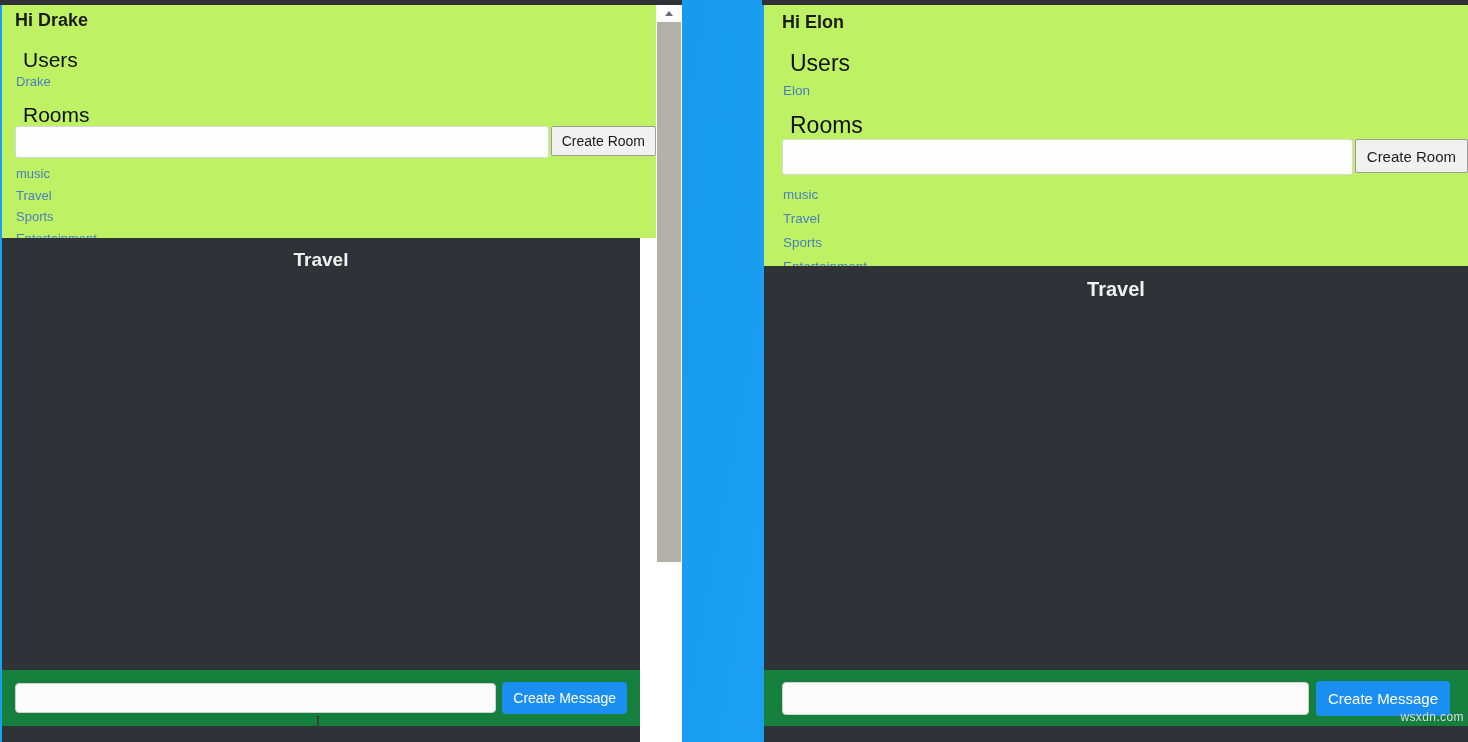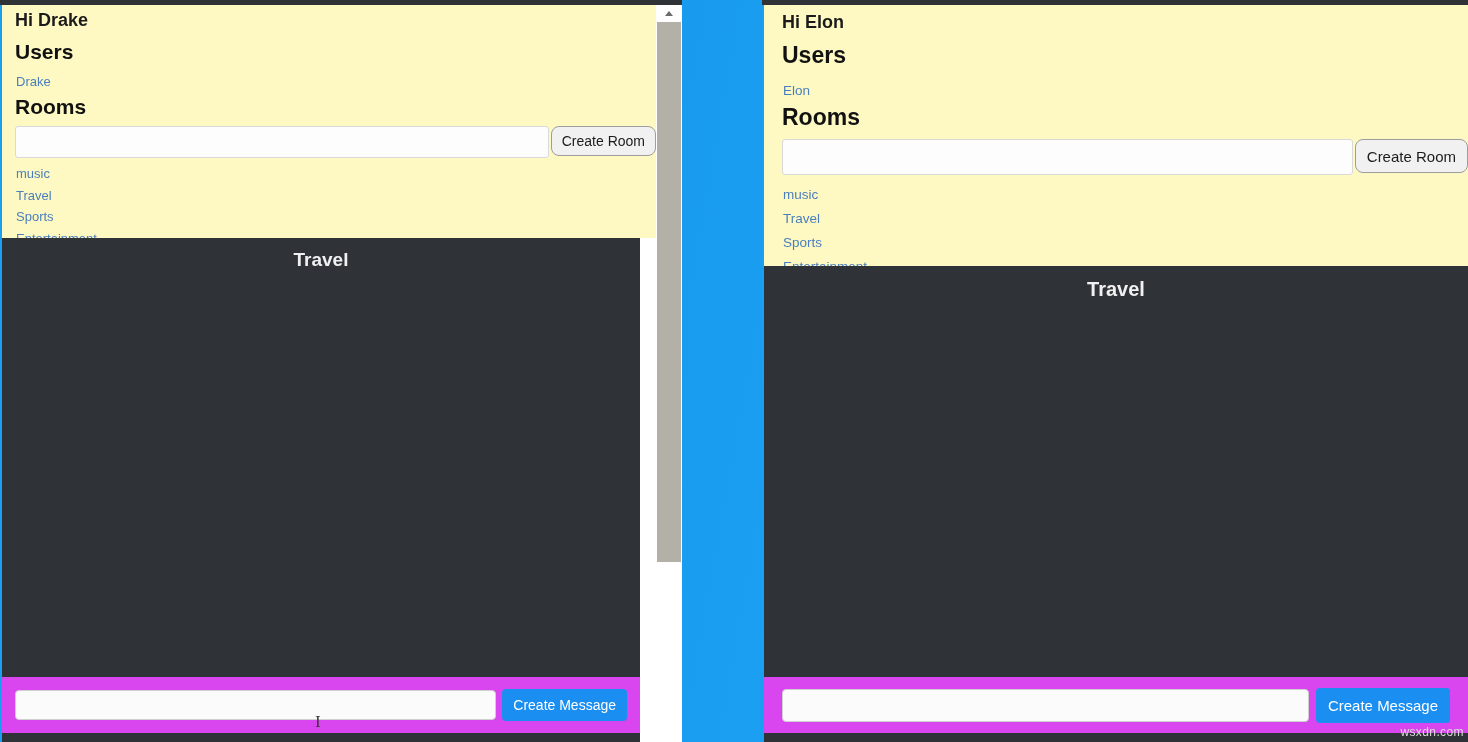--- a/index.html
+++ b/index.html
@@ -61,32 +61,32 @@
     bottom: 0;
     background: #ffffff;
   }
   #win-left .page  { right: 26px; }
   #win-right .page { right: 0px; padding-left: 47px;  }
 
   
   .topzone {
     position: absolute;
     left: 0; right: 0; top: 0;
-    background: #fef9c3;
+    background: #bef264;
     overflow: hidden;
   }
   .greeting {
     margin: 0;
     color: #1b1b1b;
     font-weight: bold;
   }
   .section-title {
-    margin: 0;
+    margin: 8px;
     color: #111111;
-    font-weight: bold;
+    font-weight: normal;
   }
   .namelink {
     display: block;
     color: #4a7fbc;
     text-decoration: none;
     white-space: nowrap;
   }
   .roomrow {
     display: flex;
     align-items: stretch;
@@ -99,21 +99,21 @@
     background: #fdfdfd;
     outline: none;
     font-family: "Liberation Sans", sans-serif;
     color: #222;
   }
   .btn-create-room {
     box-sizing: border-box;
     border: 1px solid #9d9d9d;
     background: #f1f1f1;
     color: #1b1b1b;
-    border-radius: 8px;
+    border-radius: 2px;
     cursor: pointer;
     font-family: "Liberation Sans", sans-serif;
     white-space: nowrap;
   }
   .roomlinks { }
 
   
   .chatpanel {
     position: absolute;
     left: 0; right: 0; bottom: 0;
@@ -126,24 +126,24 @@
     color: #f0f0f0;
     font-weight: bold;
   }
   .chat-body {
     position: absolute;
     left: 0; right: 0;
     background: #2f3337;
   }
   .composer {
     position: absolute;
-    left: 0; right: 0; bottom: 9px;
+    left: 0; right: 0; bottom: 16px;
     display: flex;
     align-items: center;
-    background: #d946ef;
+    background: #15803d;
   }
   .msg-input {
     box-sizing: border-box;
     flex: 1 1 auto;
     border: 1px solid #cfcfcf;
     border-radius: 4px;
     background: #fbfbfb;
     outline: none;
     font-family: "Liberation Sans", sans-serif;
     color: #222;
@@ -320,13 +320,13 @@
       <div class="composer" style="height:56px; padding:0 18px;">
         <input class="msg-input" type="text" style="height: 33px; font-size: 13.5px; padding: 0px 8px;" placeholder="">
         <button class="btn-create-msg" style="height:35px; margin-left:7px; font-size:15px; padding:0 12px;">Create Message</button>
       </div>
     </div>
   </div>
 </div>
 
 <div id="ibeam" style="left:315px; top:713px; font-size:17px; line-height:17px;">I</div>
 
-<div id="watermark" style="right:4px; bottom:4px; font-size:12px; line-height:12px;">wsxdn.com</div>
+<div id="watermark" style="right:4px; bottom:19px; font-size:12px; line-height:12px;">wsxdn.com</div>
 
 </body></html>

